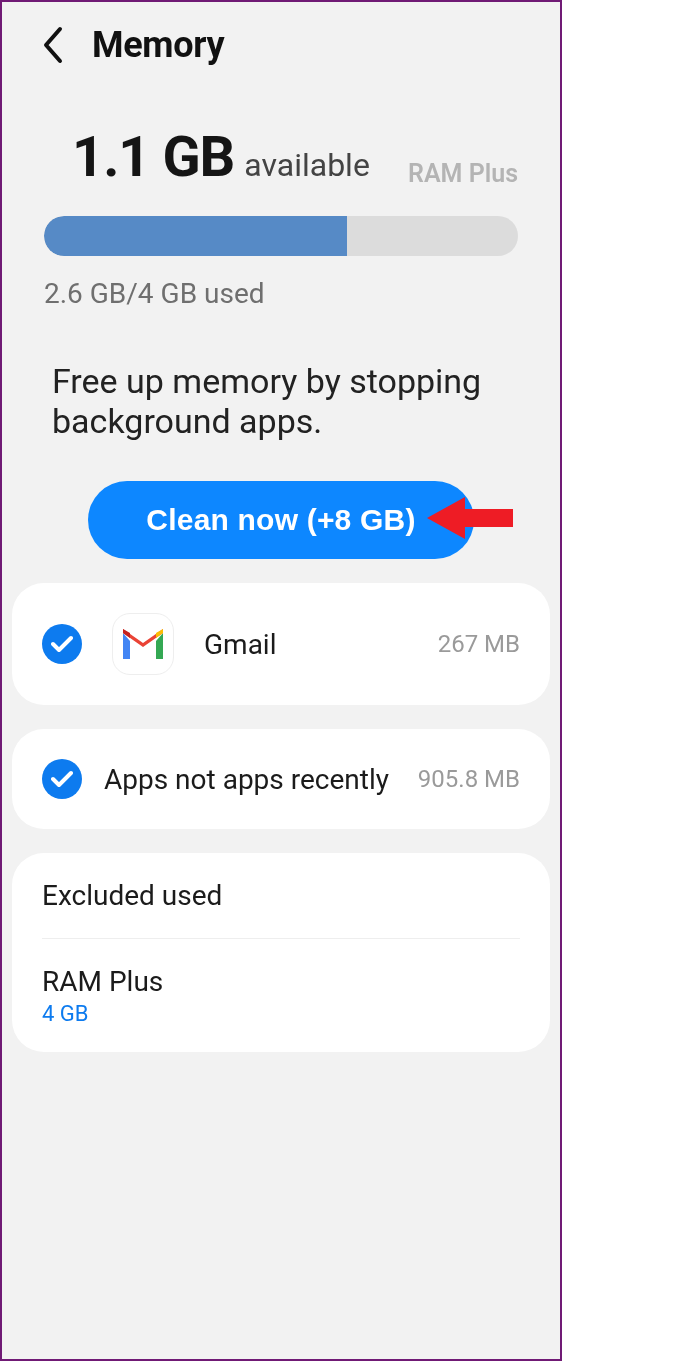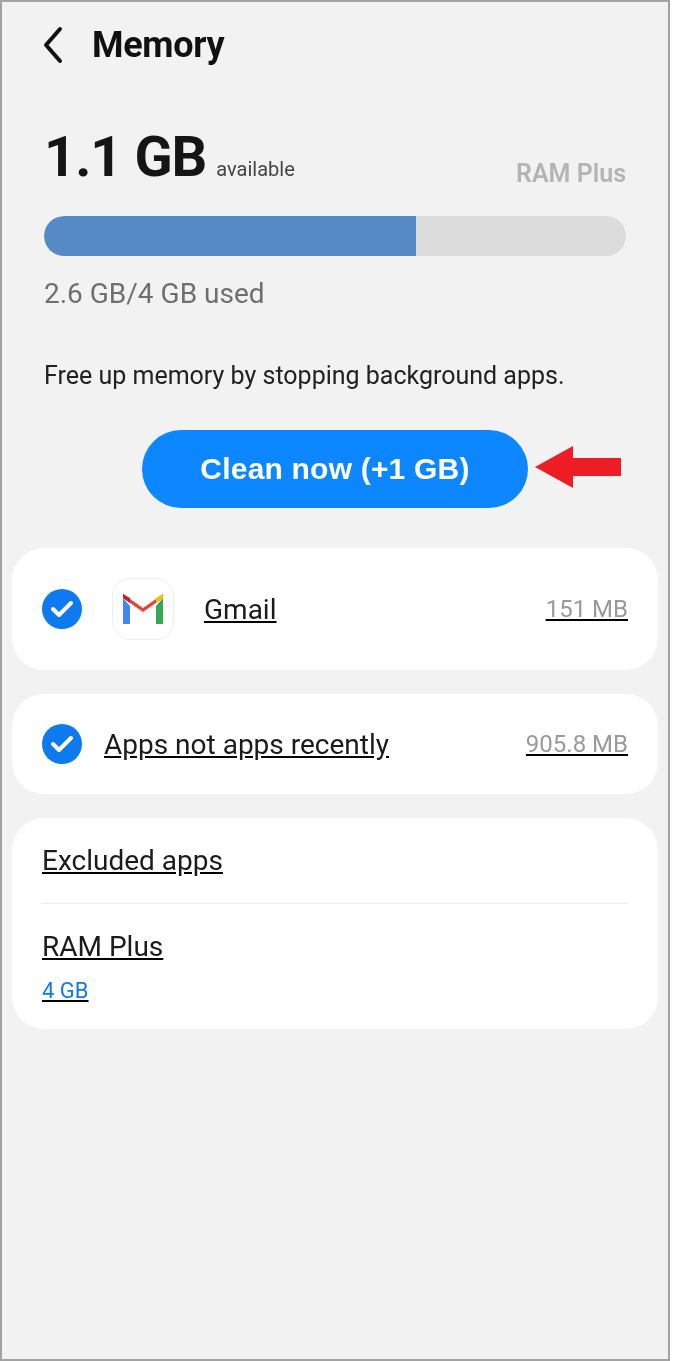--- a/index.html
+++ b/index.html
@@ -2,23 +2,23 @@
 <html><head>
   <meta charset="utf-8">
   <style>
     * { box-sizing: border-box; margin: 0; padding: 0; }
     html, body { width: 690px; height: 1361px; }
     body {
       font-family: -apple-system, BlinkMacSystemFont, "Segoe UI", Roboto, Arial, sans-serif;
       background: #fff;
     }
     .frame {
-      width: 670px;
+      width: 562px;
       height: 1361px;
-      border: 2px solid #a3a3a3;
+      border: 2px solid #701a75;
       background: #f2f2f2;
       position: relative;
       overflow: hidden;
     }
     .header {
       display: flex;
       align-items: center;
       padding: 22px 28px 18px 38px;
       gap: 28px;
     }
@@ -30,30 +30,31 @@
       letter-spacing: -0.3px;
     }
 
     .summary {
       padding: 40px 42px 0 42px;
     }
     .avail-row {
       display: flex;
       align-items: flex-end;
       justify-content: space-between;
+      margin-left: 28px;
     }
     .avail-left { display: flex; align-items: baseline; gap: 10px; }
     .avail-amount {
       font-size: 56px;
       font-weight: 700;
       color: #151515;
       letter-spacing: -1px;
     }
     .avail-label {
-      font-size: 20px;
+      font-size: 32px;
       color: #444;
       font-weight: 400;
       padding-bottom: 6px;
     }
     .ramplus-link {
       font-size: 25px;
       color: #b4b4b4;
       font-weight: 600;
       padding-bottom: 2px;
     }
@@ -74,22 +75,23 @@
 
     .stats {
       margin-top: 18px;
       font-size: 28px;
       color: #6f6f6f;
       line-height: 1.4;
     }
 
     .hint {
       margin-top: 48px;
-      font-size: 25px;
+      font-size: 34px;
       color: #222;
+      margin-left: 8px;
     }
 
     .btn-wrap {
       margin-top: 40px;
       display: flex;
       justify-content: center;
       position: relative;
     }
     .clean-btn {
       background: #0d87ff;
@@ -101,21 +103,21 @@
       padding: 22px 58px;
       letter-spacing: 0.2px;
     }
     .arrow-annot {
       position: absolute;
       right: 5px;
       top: 50%;
       transform: translateY(-50%);
     }
 
-    .cards { padding: 40px 10px 0 10px; text-decoration: underline; }
+    .cards { padding: 24px 10px 0 10px; }
     .card {
       background: #fff;
       border-radius: 32px;
       margin-bottom: 24px;
     }
     .row {
       display: flex;
       align-items: center;
       padding: 30px 30px;
       gap: 22px;
@@ -157,21 +159,21 @@
     .setting {
       padding: 26px 30px;
     }
     .setting-title {
       font-size: 28px;
       color: #1b1b1b;
     }
     .setting-sub {
       font-size: 22px;
       color: #0d7bef;
-      margin-top: 15px;
+      margin-top: 3px;
     }
   </style>
 </head>
 <body>
 
 <div class="frame">
   <div class="header">
     <div class="back-icon">
       <svg width="24" height="38" viewBox="0 0 24 38">
           <path d="M20 3 L6 19 L20 35" stroke="#111" stroke-width="4" fill="none" stroke-linecap="round" stroke-linejoin="round"></path>
@@ -193,21 +195,21 @@
       <div class="bar-fill" style="width: 64%;"></div>
     </div>
 
     <div class="stats">
       <div>2.6 GB/4 GB used</div>
     </div>
 
     <div class="hint">Free up memory by stopping background apps.</div>
 
     <div class="btn-wrap">
-      <button class="clean-btn">Clean now (+1 GB)</button>
+      <button class="clean-btn">Clean now (+8 GB)</button>
       <div class="arrow-annot">
         <svg width="86" height="50" viewBox="0 0 86 50">
           <polygon points="0,25 38,4 38,16 86,16 86,34 38,34 38,46" fill="#ee1c25"></polygon>
         </svg>
       </div>
     </div>
   </div>
 
   <div class="cards">
     <div class="card">
@@ -220,39 +222,39 @@
         <div class="app-icon">
           <svg width="44" height="34" viewBox="0 0 44 34">
             <path d="M2 6 V32 H9 V14" fill="#4285F4"></path>
             <path d="M42 6 V32 H35 V14" fill="#34A853"></path>
             <path d="M2 6 L22 20 L42 6 L42 2 L22 16 L2 2 Z" fill="#EA4335"></path>
             <path d="M2 2 L2 6 L9 11 L9 6 Z" fill="#C5221F"></path>
             <path d="M42 2 L42 6 L35 11 L35 6 Z" fill="#FBBC04"></path>
           </svg>
         </div>
         <div class="row-label">Gmail</div>
-        <div class="row-size">151 MB</div>
+        <div class="row-size">267 MB</div>
       </div>
     </div>
 
     <div class="card">
       <div class="row row-noicon">
         <div class="check">
           <svg width="22" height="18" viewBox="0 0 22 18">
               <path d="M2 9 L8 15 L20 3" stroke="#fff" stroke-width="4" fill="none" stroke-linecap="round" stroke-linejoin="round"></path>
             </svg>
         </div>
         <div class="row-label">Apps not apps recently</div>
         <div class="row-size">905.8 MB</div>
       </div>
     </div>
 
     <div class="card">
       <div class="setting">
-        <div class="setting-title">Excluded apps</div>
+        <div class="setting-title">Excluded used</div>
       </div>
       <div class="divider"></div>
       <div class="setting">
         <div class="setting-title">RAM Plus</div>
         <div class="setting-sub">4 GB</div>
       </div>
     </div>
   </div>
 </div>
 

